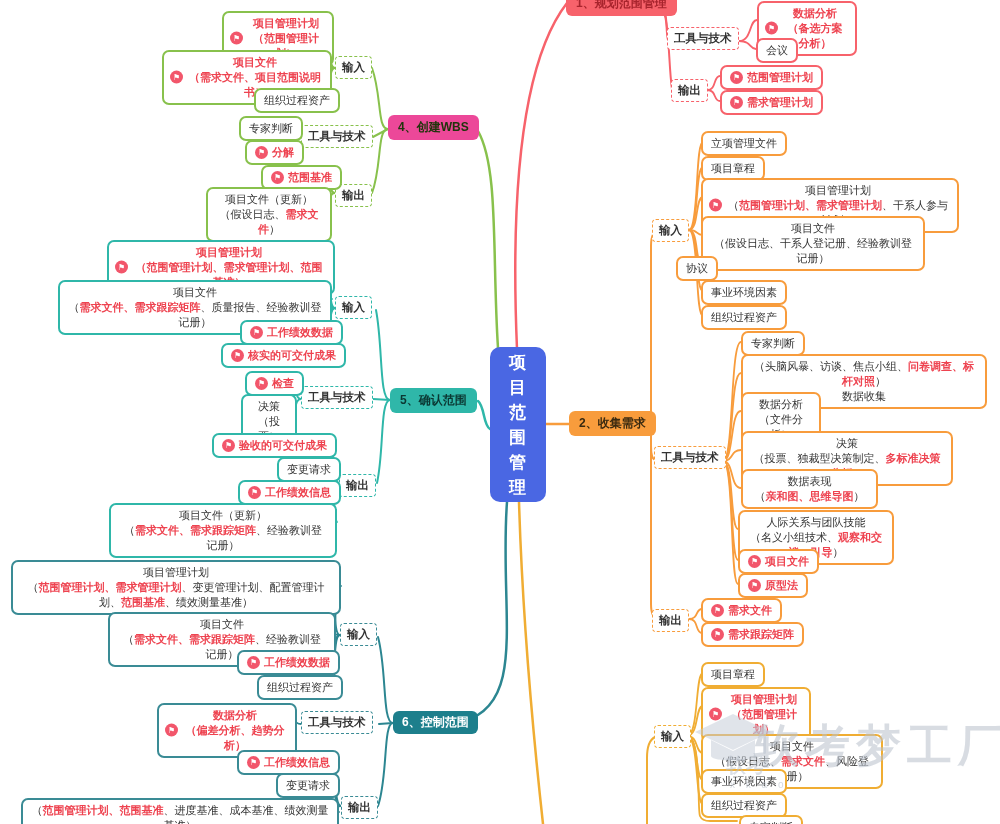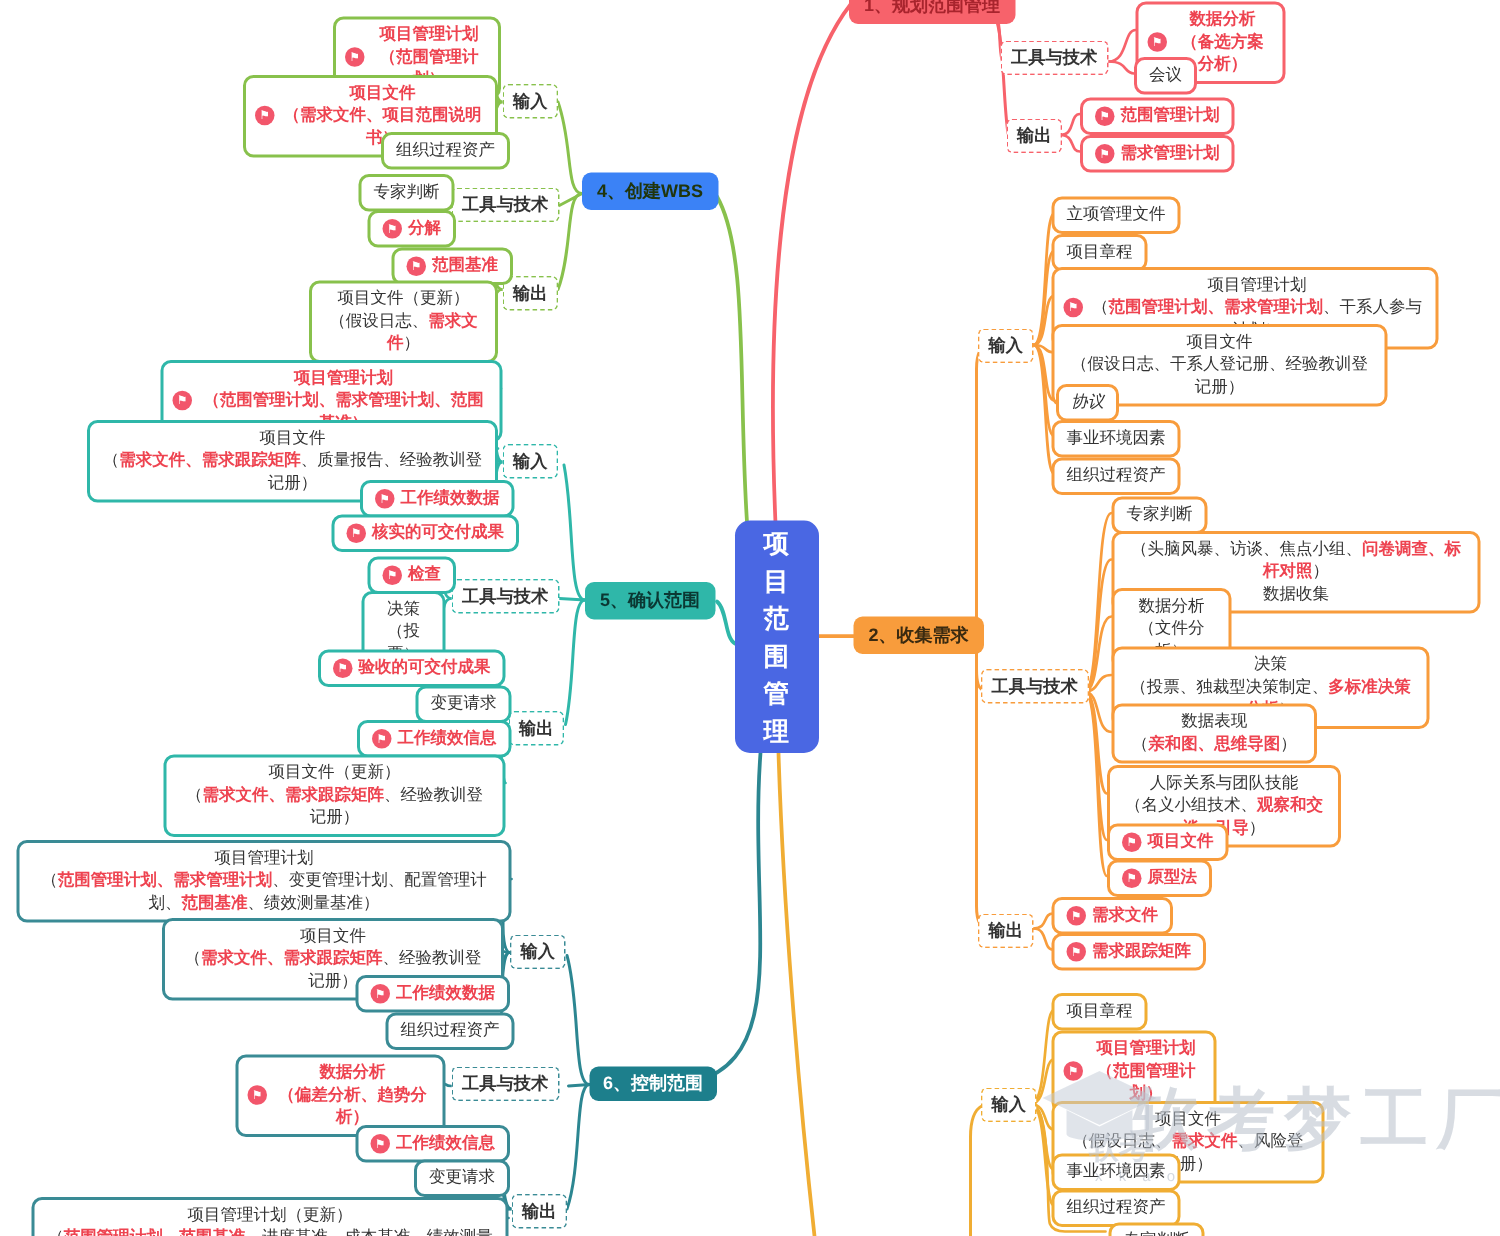--- a/index.html
+++ b/index.html
@@ -27,21 +27,21 @@
   .c3{border-color:#f0ad33;} .lb3{border-color:#f0ad33;}
   .c4{border-color:#88c14c;} .lb4{border-color:#88c14c;}
   .c5{border-color:#2fb7a9;} .lb5{border-color:#2fb7a9;}
   .c6{border-color:#3a8b95;} .lb6{border-color:#3a8b95;}
   #center-node{position:absolute;left:490px;top:347px;width:56px;height:155px;background:#4a67e3;
       border-radius:10px;z-index:2;display:flex;align-items:center;justify-content:center;}
   #center-node .vtext{width:18px;word-break:break-all;font-size:17px;line-height:25px;
       font-weight:bold;color:#fff;text-align:left;}
   #node1{left:566px;top:-9px;background:#f7626b;color:#a8242d;}
   #node2{left:569px;top:411px;background:#f89c3c;color:#3a2a10;}
-  #node4{left:388px;top:115px;background:#3b82f6;color:#20350c;}
+  #node4{left:388px;top:115px;background:#ec4899;color:#20350c;}
   #node5{left:390px;top:388px;background:#2fb7a9;color:#0b3833;}
   #node6{left:393px;top:711px;background:#1d7f8c;color:#fff;padding:3px 9px;}
   .wm{position:absolute;z-index:3;pointer-events:none;color:#b9c1cc;opacity:.55;}
   #wm-main{left:738px;top:716px;font-size:45px;font-weight:bold;letter-spacing:6px;white-space:nowrap;margin-left:16px;}
   #wm-sub{left:726px;top:752px;font-size:20px;font-weight:bold;opacity:.5;}
   #wm-sub2{left:730px;top:779px;font-size:10px;letter-spacing:4px;opacity:.6;}
   #wm-cap{left:693px;top:712px;opacity:.5;}
 </style>
 </head>
 <body>
@@ -170,21 +170,21 @@
   <div class="bx c2 nw" style="left:701px;top:156px;"><span>项目章程</span></div>
   <div class="bx c2 fbx" style="left:701px;top:178px;width:258px;">
     <span class="flag">⚑</span>
     <span class="ln">项目管理计划</span>
     <span class="ln"><span>（</span><span class="r">范围管理计划、需求管理计划</span><span>、干系人参与计划）</span></span>
   </div>
   <div class="bx c2" style="left:701px;top:216px;width:224px;">
     <span class="ln">项目文件</span>
     <span class="ln">（假设日志、干系人登记册、经验教训登记册）</span>
   </div>
-  <div class="bx c2 nw" style="left:704px;top:256px;font-style:italic;"><span>协议</span></div>
+  <div class="bx c2 nw" style="left:676px;top:256px;"><span>协议</span></div>
   <div class="bx c2 nw" style="left:701px;top:280px;"><span>事业环境因素</span></div>
   <div class="bx c2 nw" style="left:701px;top:305px;"><span>组织过程资产</span></div>
   <div class="bx c2 nw" style="left:741px;top:331px;"><span>专家判断</span></div>
   <div class="bx c2" style="left:741px;top:354px;width:246px;">
     <span class="ln"><span>（头脑风暴、访谈、焦点小组、</span><span class="r">问卷调查、标杆对照</span><span>）</span></span>
     <span class="ln">数据收集</span>
   </div>
   <div class="bx c2" style="left:741px;top:392px;width:80px;">
     <span class="ln">数据分析</span>
     <span class="ln">（文件分析）</span>
@@ -323,21 +323,20 @@
     <span class="flag">⚑</span>
     <span class="ln">数据分析</span>
     <span class="ln">（偏差分析、趋势分析）</span>
   </div>
   <div class="bx c6 one" style="left:237px;top:750px;">
     <span class="flag">⚑</span>
       <span class="r">工作绩效信息</span>
     </div>
   <div class="bx c6 nw" style="left:276px;top:773px;"><span>变更请求</span></div>
   <div class="bx c6" style="left:21px;top:798px;width:318px;">
-    <span class="ln">项目管理计划（更新）</span>
     <span class="ln"><span>（</span><span class="r">范围管理计划、范围基准</span><span>、进度基准、成本基准、绩效测量基准）</span></span>
   </div>
 
   <div class="wm" id="wm-cap">
     <svg width="80" height="62" viewBox="0 0 80 62" fill="#c3cbd7">
       <polygon points="40,2 78,20 40,38 2,20"></polygon>
       <path d="M18,28 L18,44 C18,50 62,50 62,44 L62,28 L40,39 Z"></path>
       <rect x="70" y="20" width="3" height="22" rx="1.5"></rect>
     </svg>
   </div>

